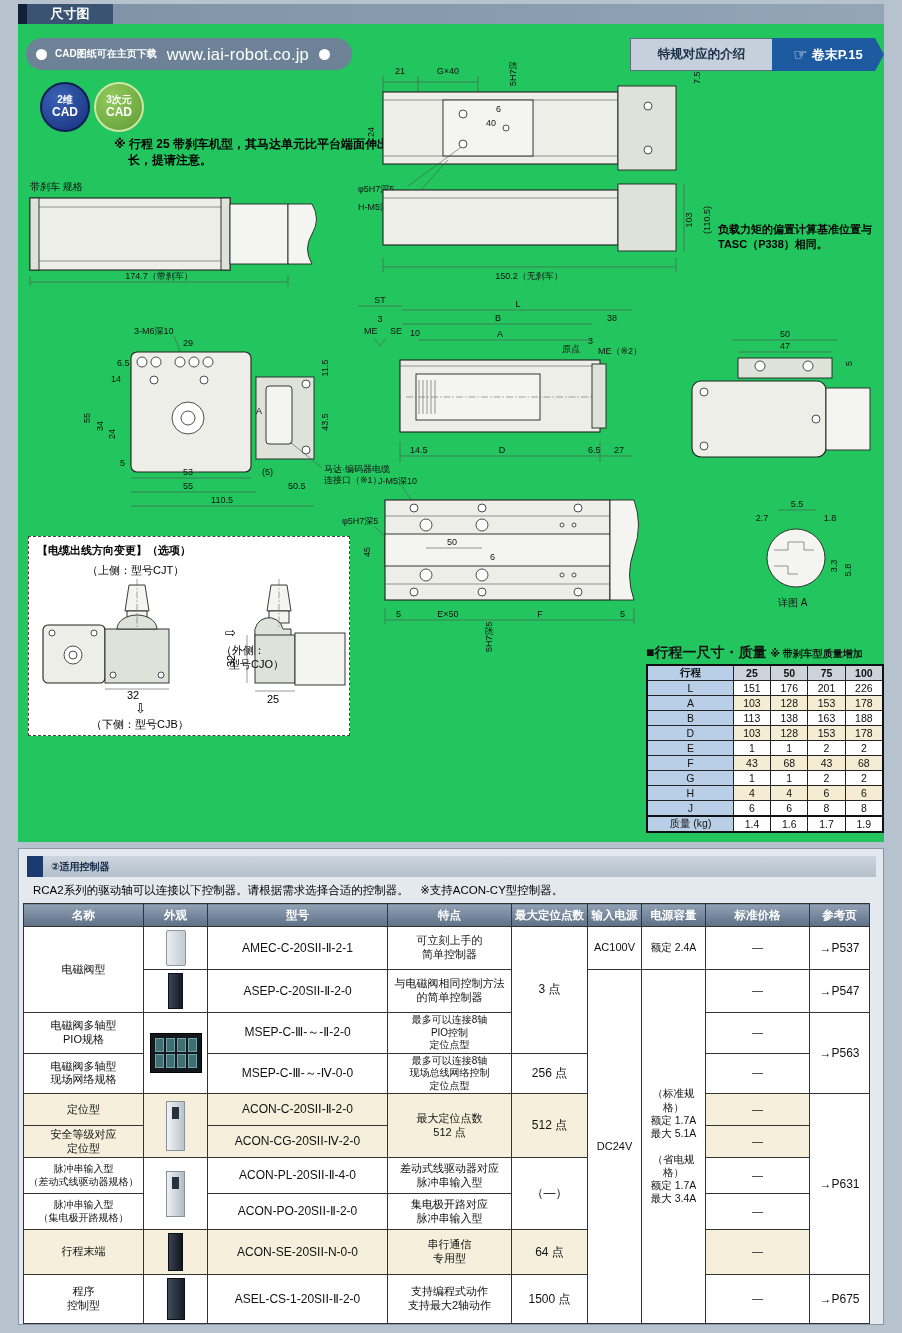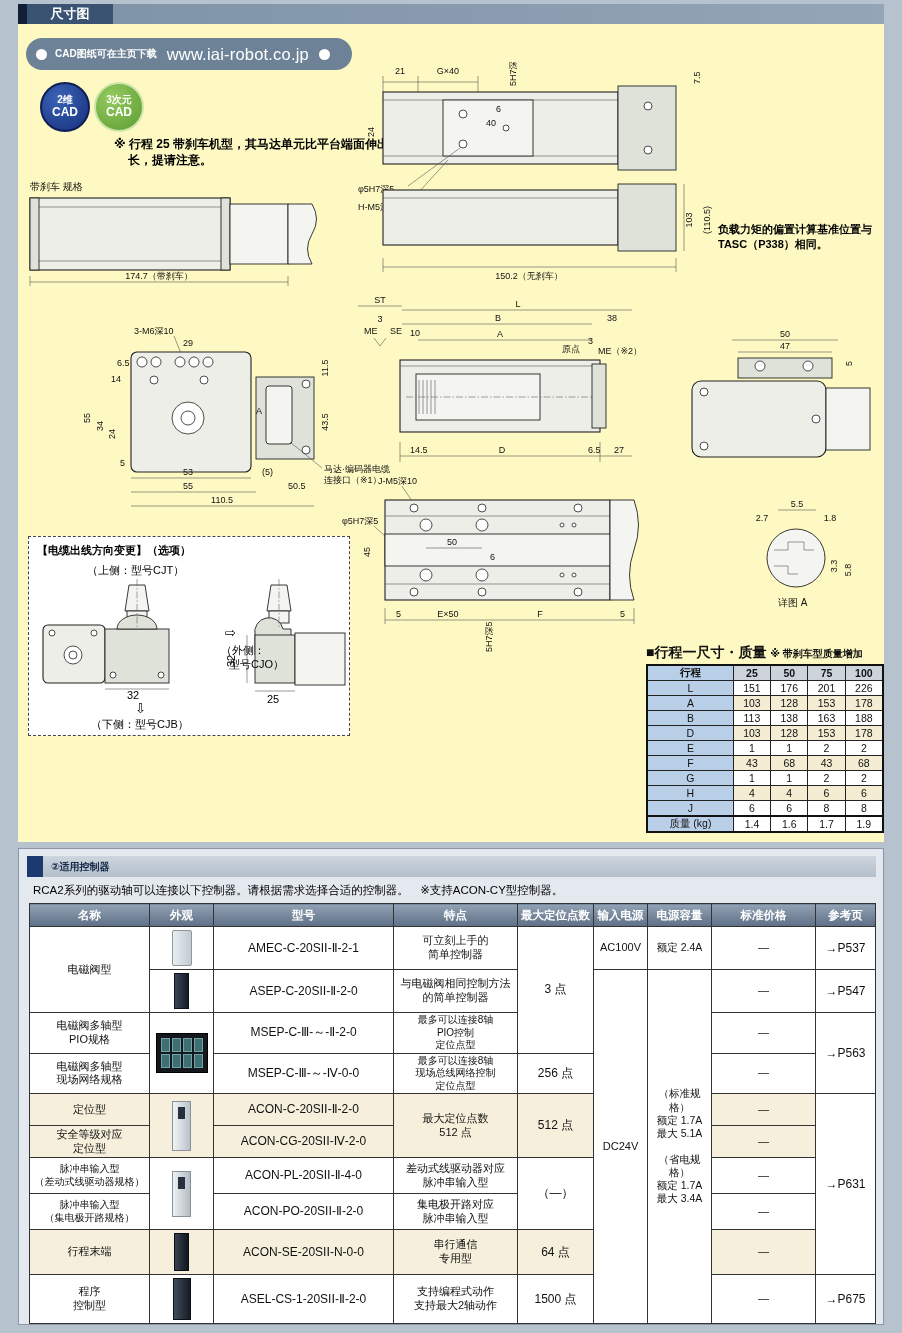--- a/index.html
+++ b/index.html
@@ -1,20 +1,20 @@
 <!DOCTYPE html>
 <html><head>
 <meta charset="utf-8">
 <style>
   html,body{margin:0;padding:0;}
   body{width:902px;height:1333px;background:#b7c2cf;font-family:"Liberation Sans","DejaVu Sans",sans-serif;color:#111;}
   #page{position:relative;width:902px;height:1333px;overflow:hidden;}
   .abs{position:absolute;}
   
-  #panel1{left:18px;top:4px;width:866px;height:838px;background:#fef9c3;}
+  #panel1{left:18px;top:4px;width:866px;height:838px;background:#22c55e;}
   #topbar{left:0;top:0;width:866px;height:20px;background:linear-gradient(90deg,#7e92a6,#93a5b7);}
   #topbar .sq{position:absolute;left:0;top:0;width:9px;height:20px;background:#131f36;}
   #topbar .tt{position:absolute;left:9px;top:0;width:86px;height:20px;background:#33497021;background:#3a5373;color:#fff;font-size:13px;font-weight:bold;line-height:20px;text-align:center;}
   #cadpill{left:8px;top:34px;width:326px;height:32px;background:#6d8296;border-radius:16px;color:#fff;display:flex;align-items:center;cursor:pointer;}
   #cadpill .dot{width:11px;height:11px;border-radius:50%;background:#fff;margin:0 8px 0 10px;flex:none;}
   #cadpill .small{font-size:10px;font-weight:bold;margin-right:10px;}
   #cadpill .url{font-size:16.5px;letter-spacing:.2px;}
   #cadpill .dot2{width:11px;height:11px;border-radius:50%;background:#fff;margin-left:10px;flex:none;}
   #badge{left:612px;top:34px;width:254px;height:33px;display:flex;}
   #badge .lft{flex:1;background:#c6d0dc;border:1px solid #5c6d82;border-right:none;color:#1c2f4a;font-size:12.5px;font-weight:bold;display:flex;align-items:center;justify-content:center;}
@@ -49,21 +49,21 @@
   #stroketbl .sv{background:#fff;}
   #stroketbl .sv.beige{background:#f4edd4;}
   #stroketbl tr.last td{border-top:2px solid #111;}
   #stroketbl{border:2px solid #111;}
   
   #panel2{left:18px;top:848px;width:866px;height:477px;background:#e4e9f0;border:1px solid #8a95a5;box-sizing:border-box;}
   #bar2{left:8px;top:7px;width:849px;height:21px;background:linear-gradient(180deg,#cdd5de,#b4bfca);display:flex;align-items:center;}
   #bar2 .sq{width:16px;height:21px;background:#1d3a70;margin-right:8px;flex:none;}
   #bar2 .tt{font-size:10px;font-weight:bold;color:#16294a;}
   #intro{left:14px;top:34px;font-size:11.5px;color:#000;}
-  #ctbl{left:10px;top:54px;border-collapse:collapse;background:#404040;table-layout:fixed;}
+  #ctbl{left:4px;top:54px;border-collapse:collapse;background:#404040;table-layout:fixed;}
   #ctbl th{background:linear-gradient(180deg,#93a2b5,#5d7086);color:#fff;font-size:11.5px;font-weight:bold;border:1px solid #333;height:22px;padding:0;}
   #ctbl td{border:1px solid #333;font-size:11px;text-align:center;padding:1px 2px;white-space:pre-line;background:#fff;line-height:1.25;}
   #ctbl td.model{font-size:12px;}
   #ctbl td.pts{font-size:12px;}
   #ctbl td.page{font-size:12px;}
   #ctbl td.cap{font-size:10.5px;}
   #ctbl td.beige{background:#f5efdb;}
   #ctbl{border:1.5px solid #222;}
   .dev{margin:2px auto;}
   .dev-amec{width:18px;height:34px;background:linear-gradient(90deg,#e9edf0,#c2cbd2);border:1px solid #8c979e;border-radius:2px;}
@@ -89,20 +89,27 @@
       <span class="tt">尺寸图</span>
     </div>
 
     <div id="cadpill" class="abs">
       <span class="dot"></span>
       <span class="small">CAD图纸可在主页下载</span>
       <span class="url">www.iai-robot.co.jp</span>
       <span class="dot2"></span>
     </div>
 
+    <div id="badge" class="abs">
+      <span class="lft">特规对应的介绍</span>
+      <span class="rgt">
+          <i class="hand">☞</i>
+          <span>卷末P.15</span>
+        </span>
+    </div>
 
     <div id="cad2" class="cadicon abs">
       <span class="a">2维</span>
       <span class="b">CAD</span>
     </div>
     <div id="cad3" class="cadicon abs">
       <span class="a">3次元</span>
       <span class="b">CAD</span>
     </div>
 

